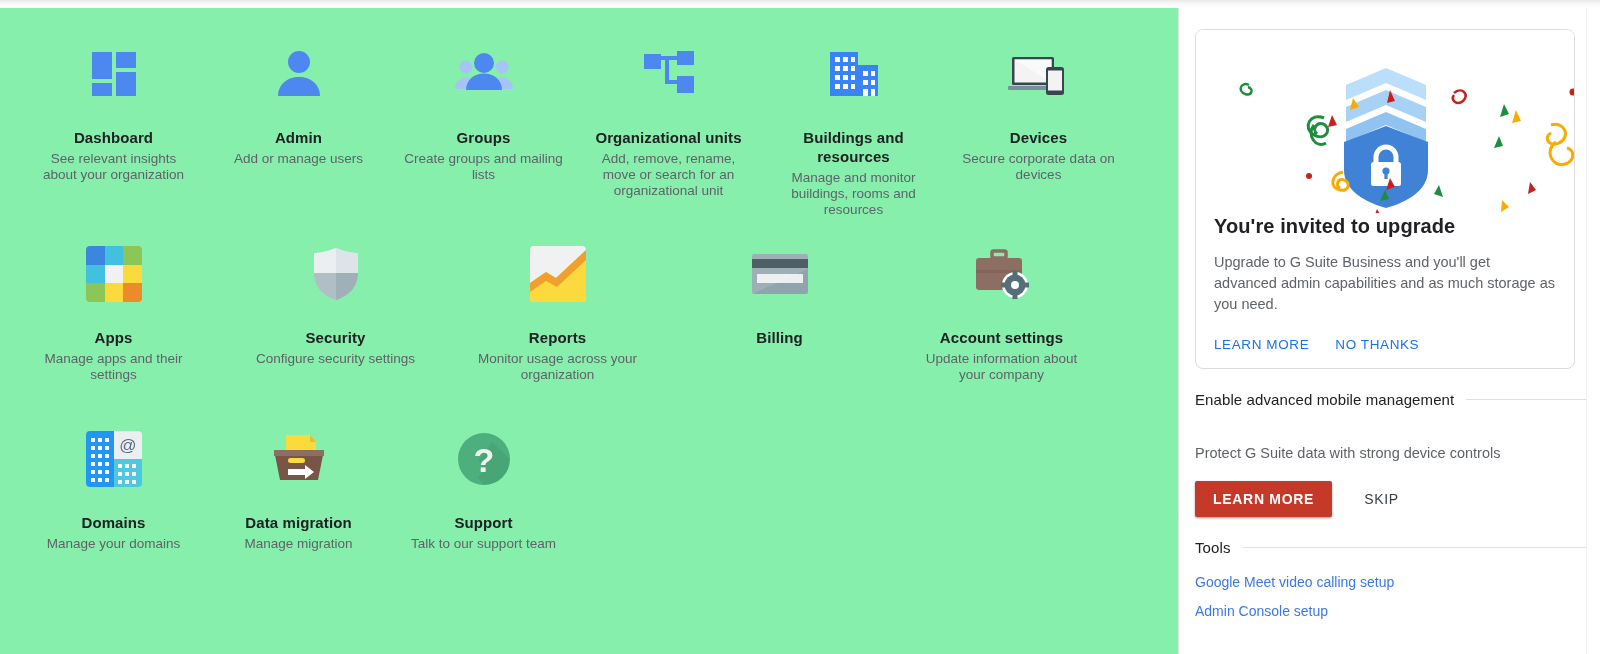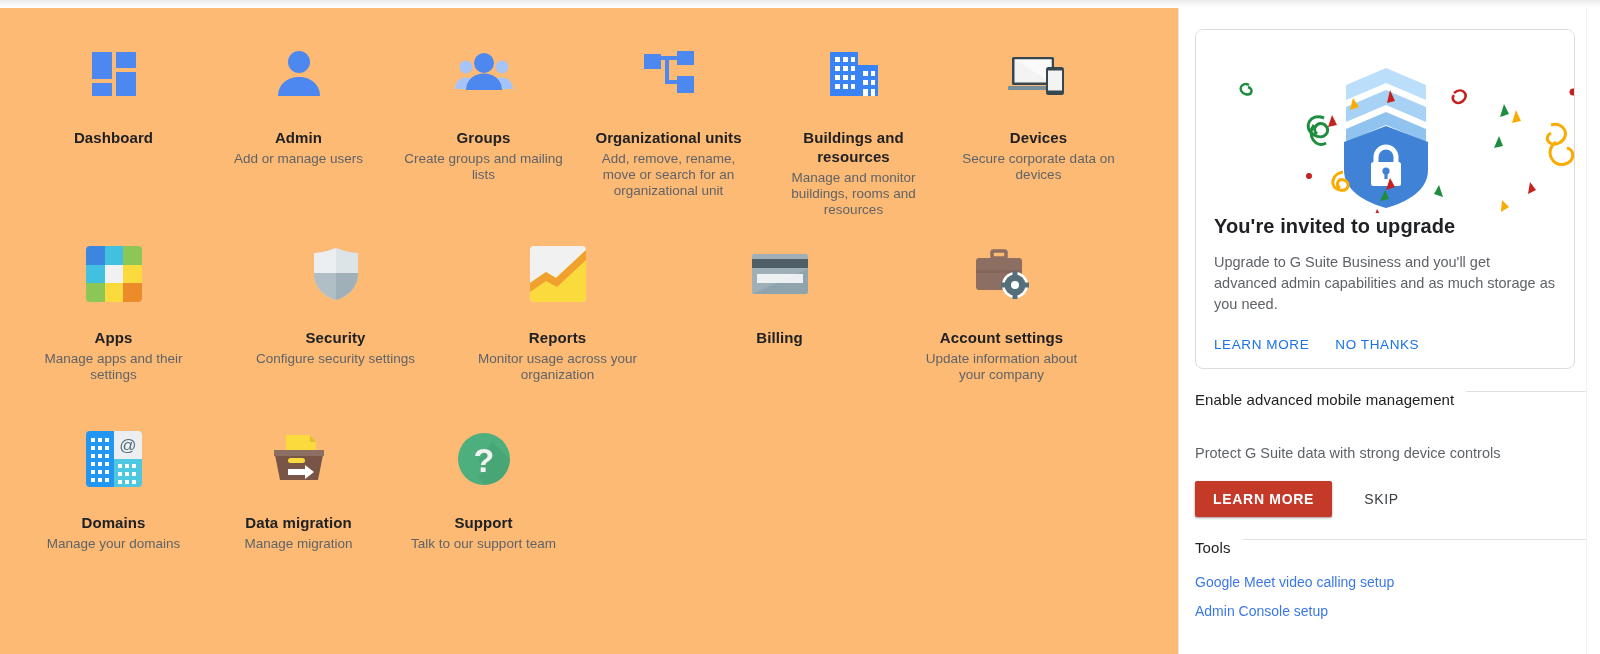--- a/index.html
+++ b/index.html
@@ -16,21 +16,21 @@
   .top-shadow {
     position: absolute; left: 0; top: 0; width: 1600px; height: 8px;
     background: linear-gradient(to bottom, #e8e8e8 0%, #f3f3f3 30%, #fbfbfb 65%, #ffffff 100%);
     z-index: 40; pointer-events: none;
   }
 
   
   .main {
     position: relative;
     width: 1179px; height: 654px;
-    background: #fdba74;
+    background: #86efac;
     border-right: 1px solid #e4e4e4;
     overflow: hidden;
   }
   .grid {
     padding: 42px 0 0 0;
     display: grid;
     grid-template-columns: repeat(6, 185px);
     justify-content: start;
     margin-left: 21px;
   }
@@ -97,21 +97,21 @@
     background: none; border: 0; padding: 0;
     font-family: inherit;
     font-size: 13.5px; font-weight: 500; letter-spacing: .6px;
     color: #1a73e8; cursor: pointer;
   }
 
   .section {
     margin: 22px 12px 0 0;
   }
   .section-head {
-    display: flex; gap: 12px;
+    display: flex; align-items: center; gap: 12px;
   }
   .section-head .st {
     font-size: 15px; color: #202124; white-space: nowrap;
     letter-spacing: .1px;
   }
   .section-head .rule {
     flex: 1; height: 1px; background: #e0e0e0;
   }
   .section-sub {
     font-size: 14.5px; color: #5f6368; margin-top: 37px;
@@ -161,20 +161,21 @@
       <div class="tile">
         <div class="iconwrap">
           <svg width="58" height="58" viewBox="0 0 58 58">
             <rect x="7" y="7" width="20" height="27" fill="#4d88f0"></rect>
             <rect x="31" y="7" width="20" height="16" fill="#4d88f0"></rect>
             <rect x="7" y="38" width="20" height="13" fill="#4d88f0"></rect>
             <rect x="31" y="27" width="20" height="24" fill="#4d88f0"></rect>
           </svg>
         </div>
         <div class="t-title">Dashboard</div>
+        <div class="t-desc">See relevant insights about your organization</div>
       </div>
 
       <div class="tile">
         <div class="iconwrap">
           <svg width="58" height="58" viewBox="0 0 58 58">
             <circle cx="29" cy="17" r="11" fill="#4d88f0"></circle>
             <path d="M8 51c0-11.6 9.4-19 21-19s21 7.4 21 19z" fill="#4d88f0"></path>
           </svg>
         </div>
         <div class="t-title">Admin</div>

